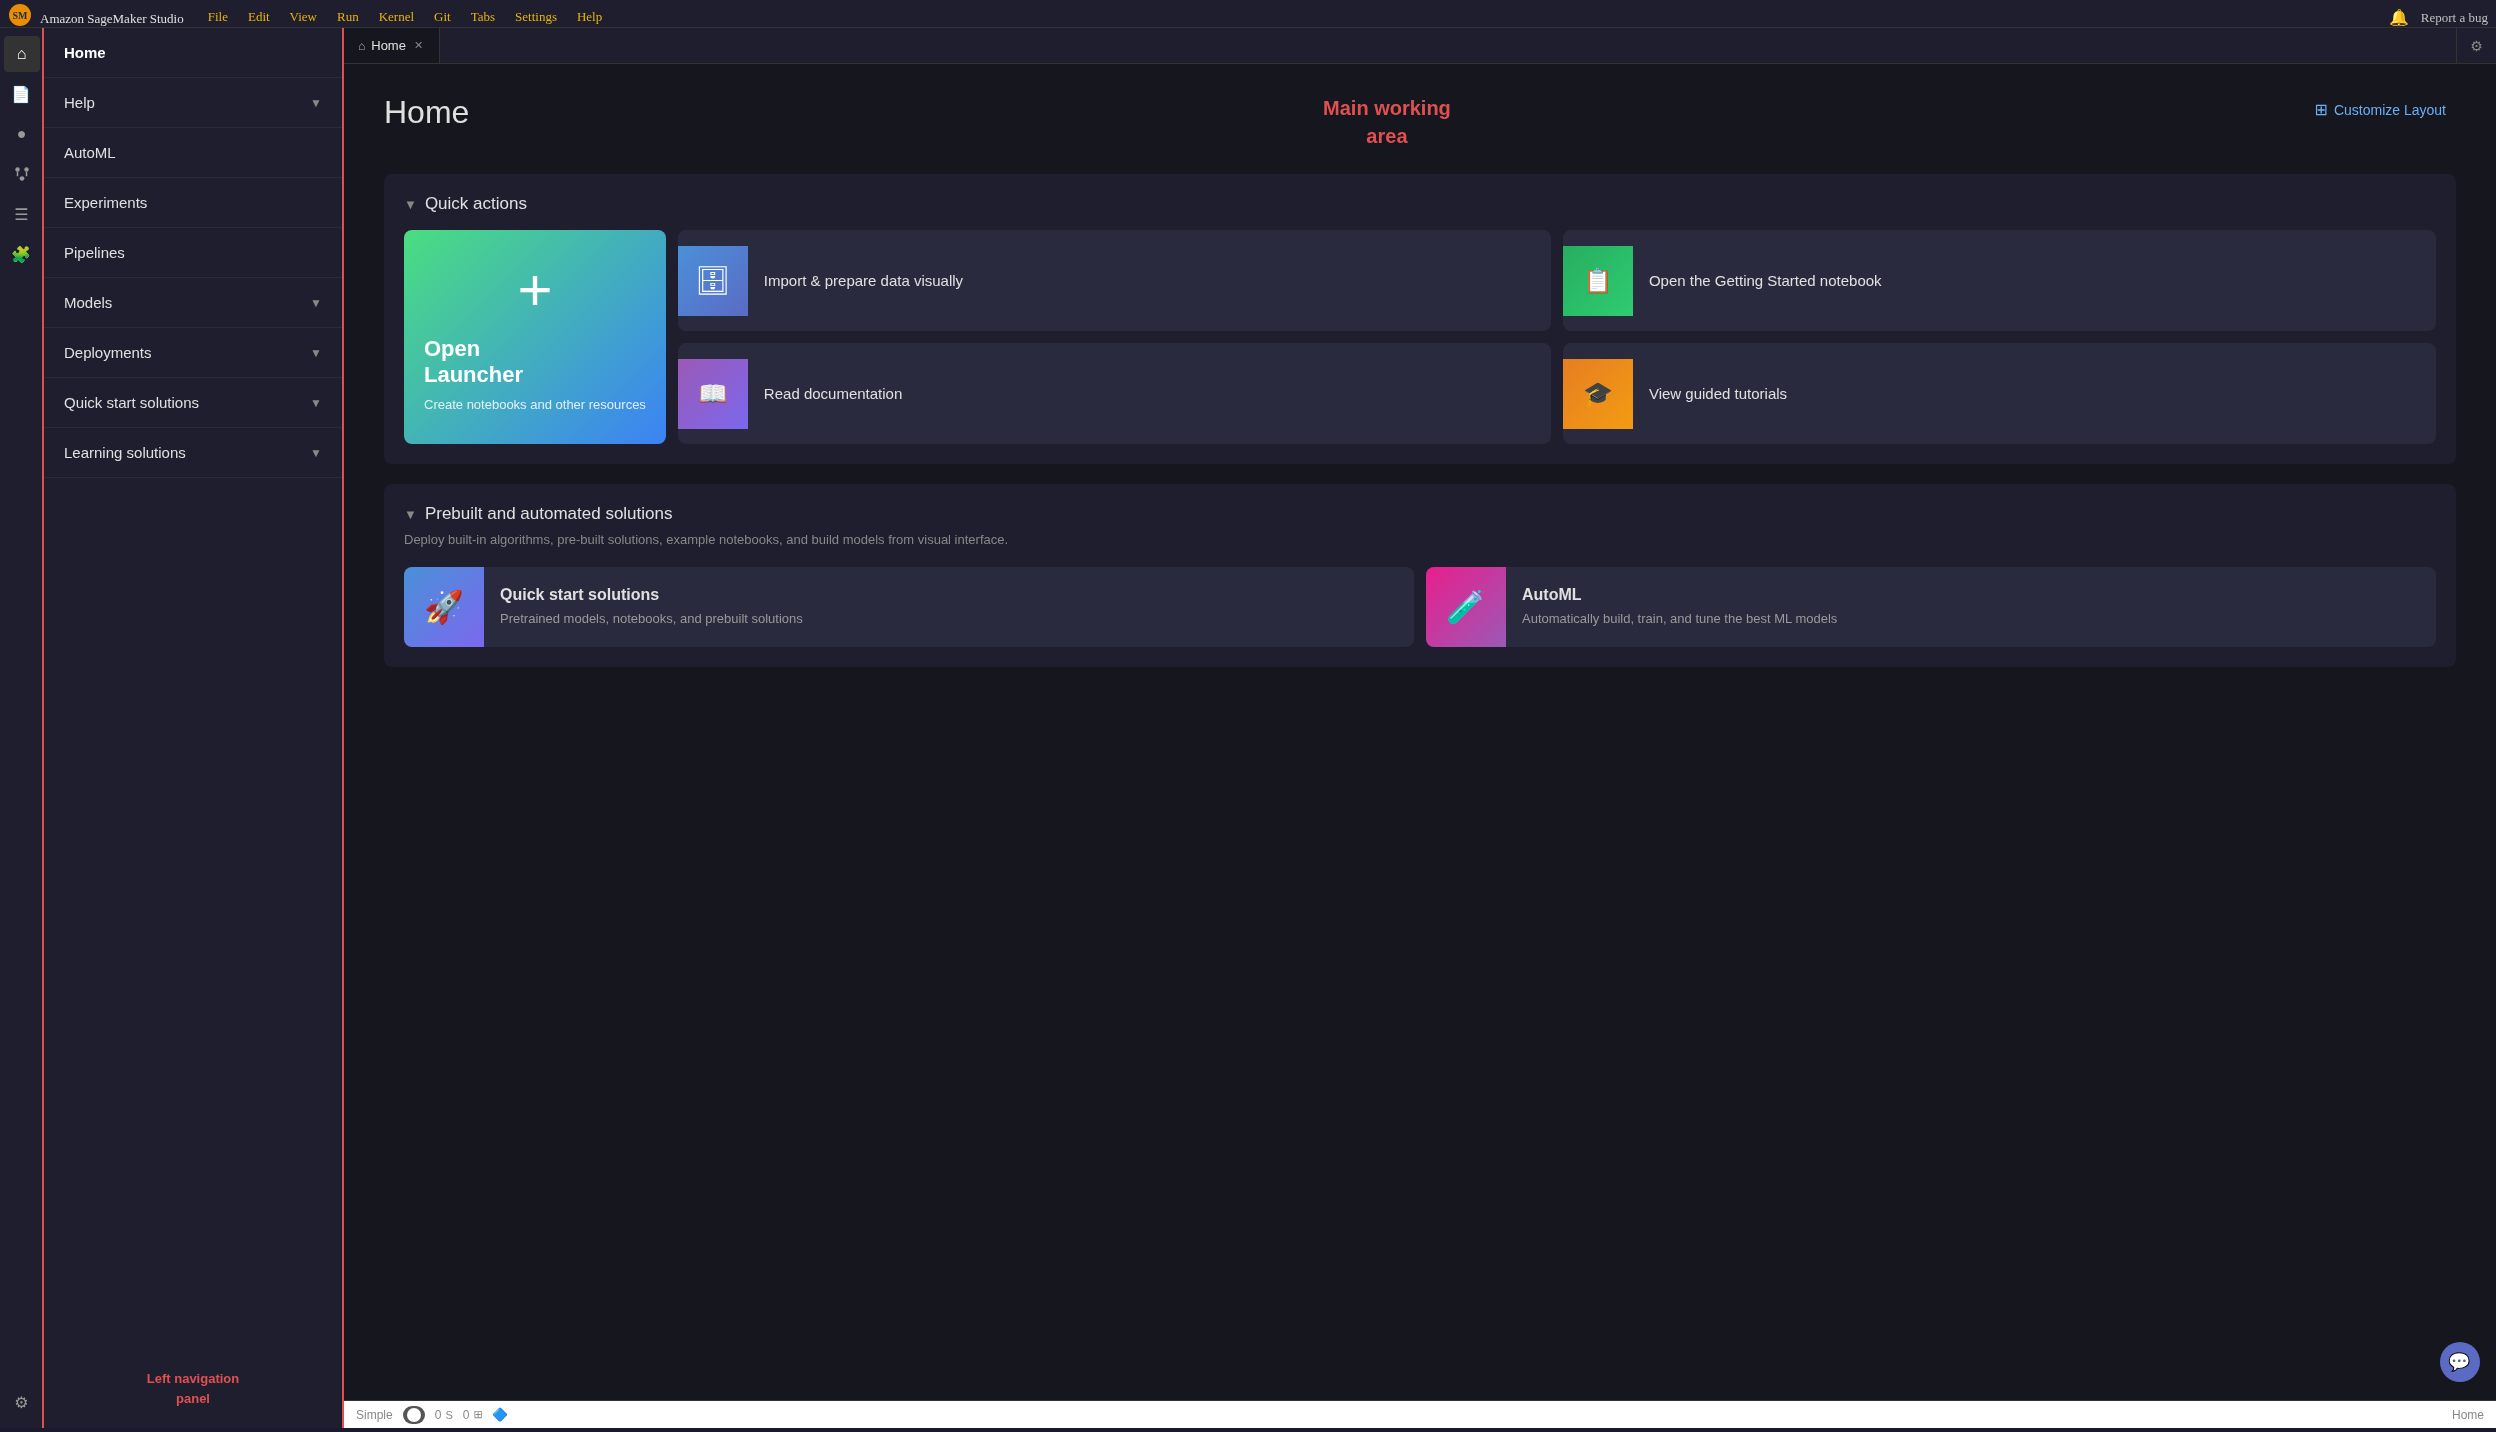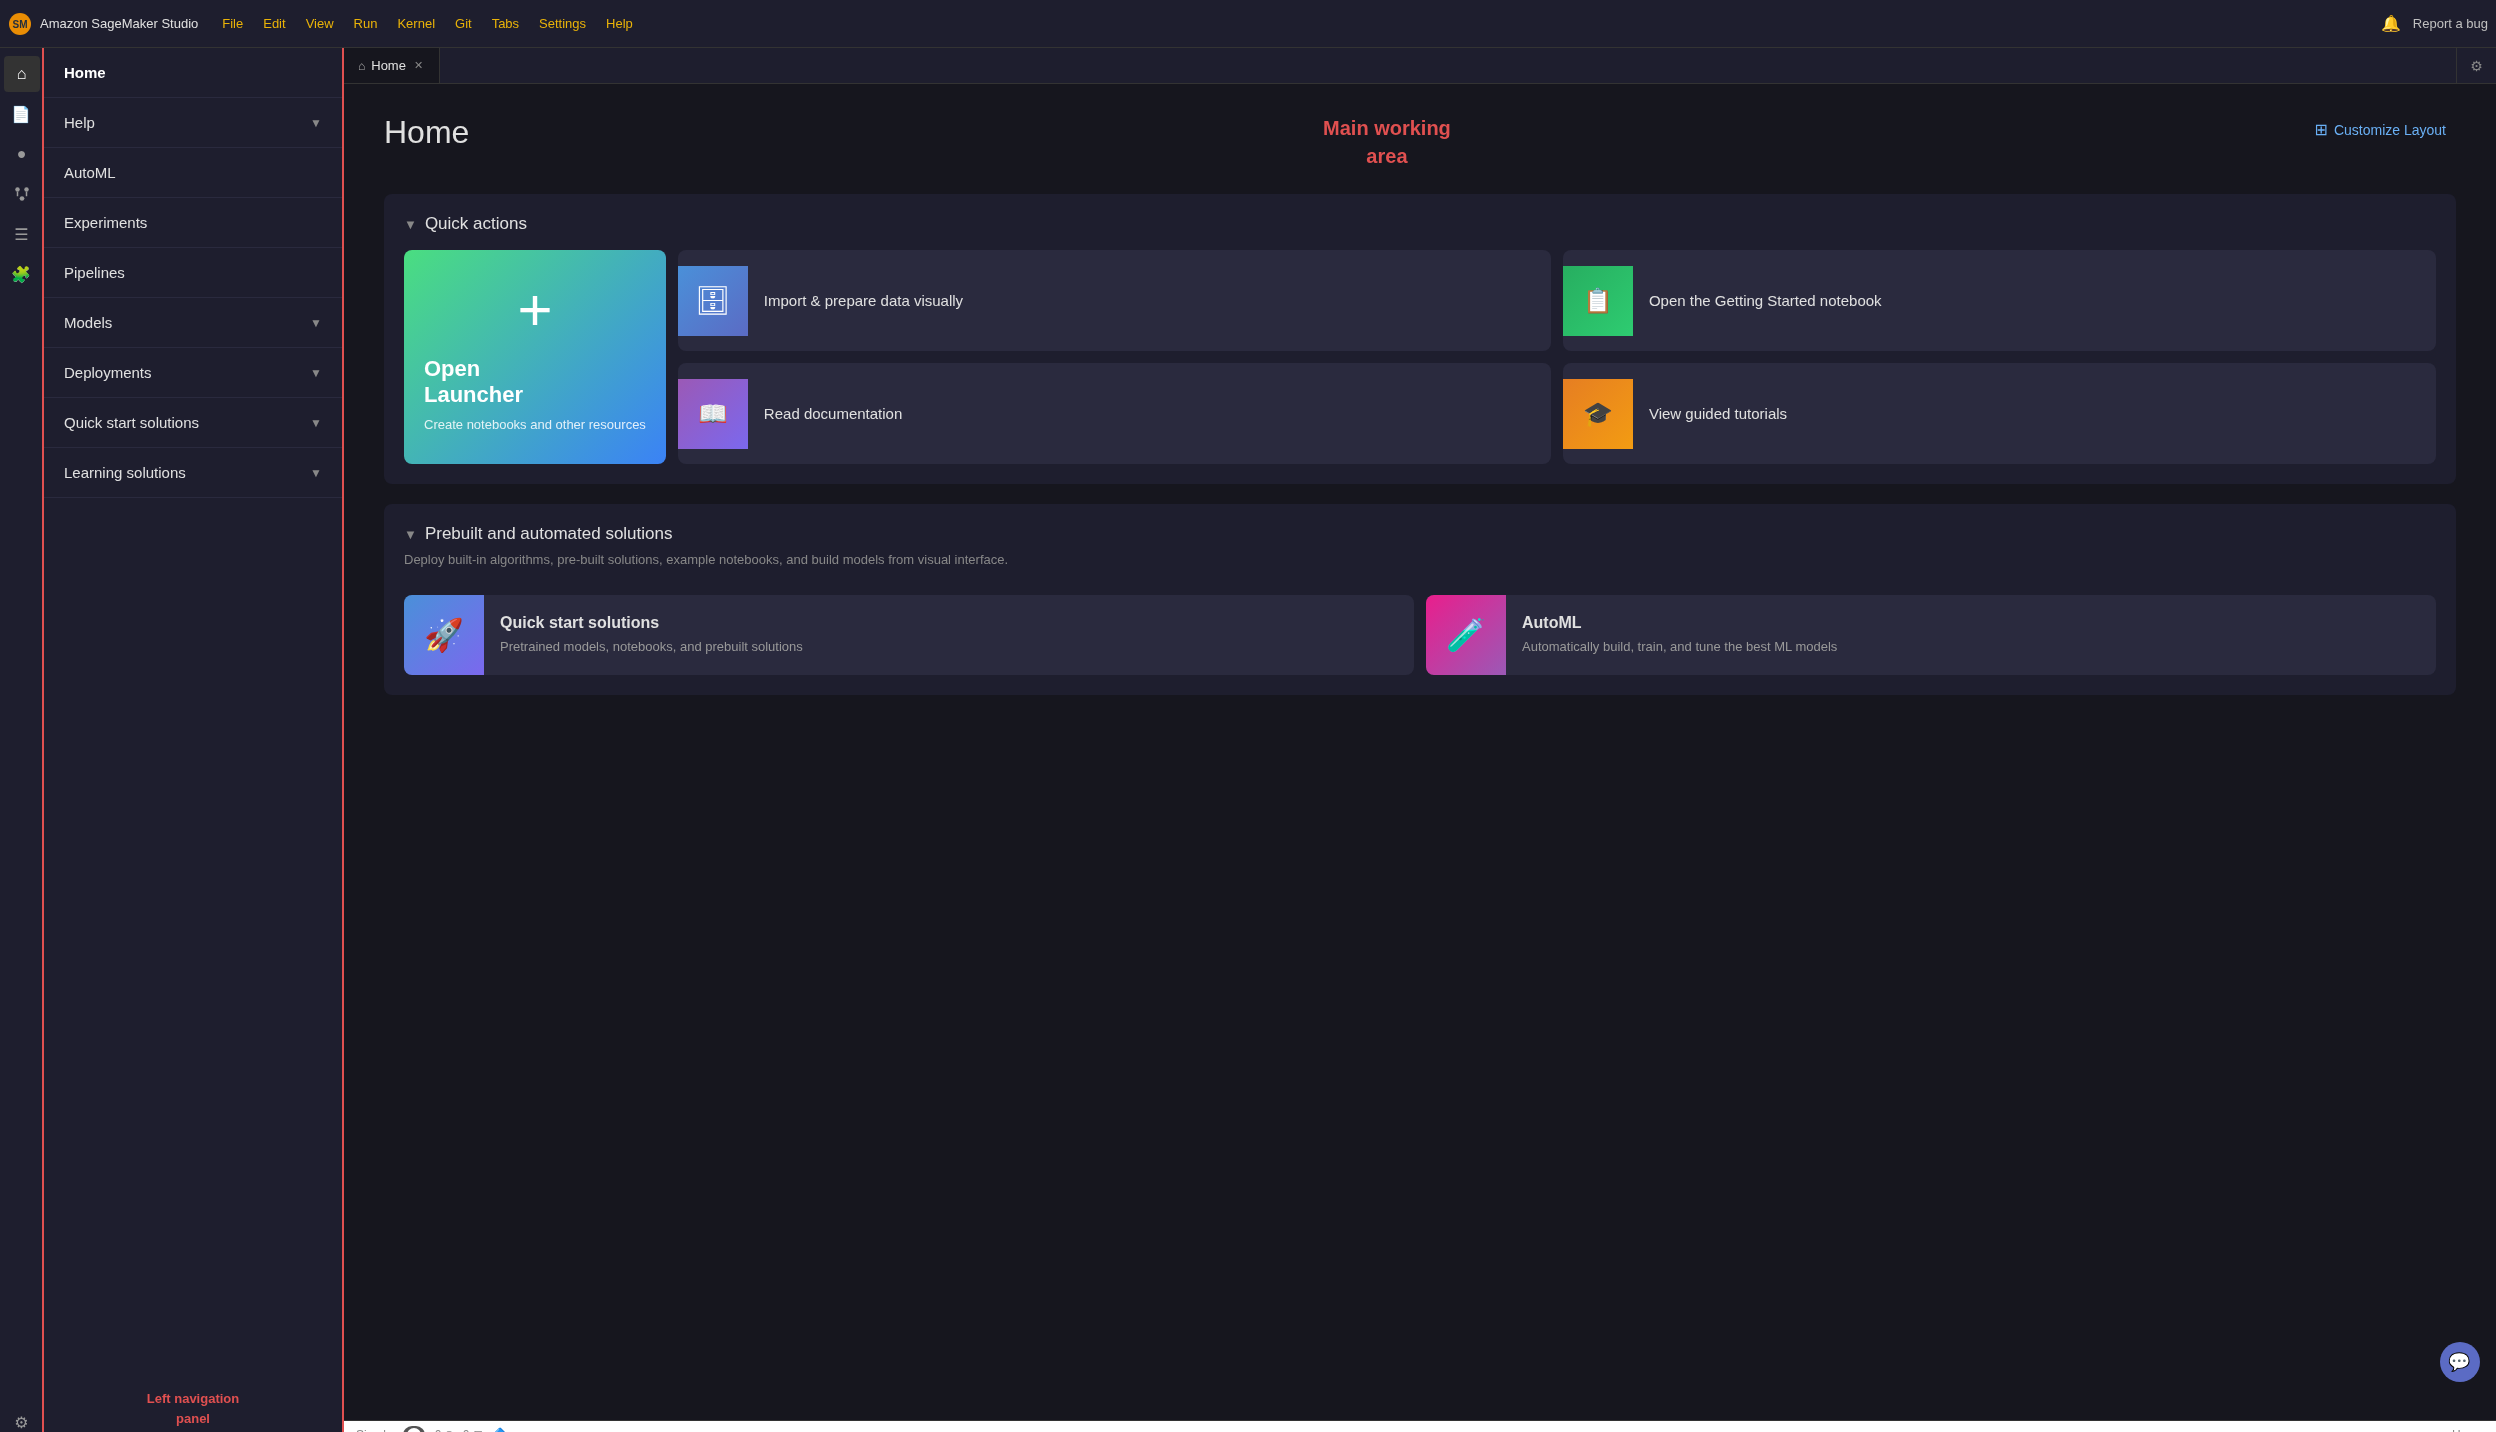--- a/index.html
+++ b/index.html
@@ -8,27 +8,28 @@
       background: #1a1a2e;
       color: #e0e0e0;
       height: 100vh;
       overflow: hidden;
       font-size: 14px;
     }
 
     
     .menubar {
       display: flex;
-      align-items: center;
+      align-items: flex-end;
       background: #1e1e2e;
-      height: 48px;
+      height: 28px;
       padding: 0 8px;
       gap: 4px;
       border-bottom: 1px solid #333;
       flex-shrink: 0;
+      font-family: Liberation Serif, serif;
     }
     .menubar-logo {
       width: 24px;
       height: 24px;
       margin-right: 4px;
       flex-shrink: 0;
     }
     .menubar-appname {
       color: #e0e0e0;
       font-size: 13px;
@@ -319,21 +320,21 @@
     .icon-blue-purple { background: linear-gradient(135deg, #4a90d9, #7b68ee); }
     .icon-pink-purple { background: linear-gradient(135deg, #e91e8c, #9b59b6); }
     .solution-card-text { padding: 12px 16px; }
     .solution-card-title { font-size: 16px; font-weight: 600; color: #e0e0e0; margin-bottom: 6px; }
     .solution-card-desc { font-size: 13px; color: #999; line-height: 1.4; }
 
     .section-desc {
       font-size: 13px;
       color: #888;
       margin-top: -8px;
-      margin-bottom: 28px;
+      margin-bottom: 20px;
     }
 
     
     .status-bar {
       display: flex;
       align-items: center;
       justify-content: space-between;
       background: #ffffff;
       height: 28px;
       padding: 7px 12px;

